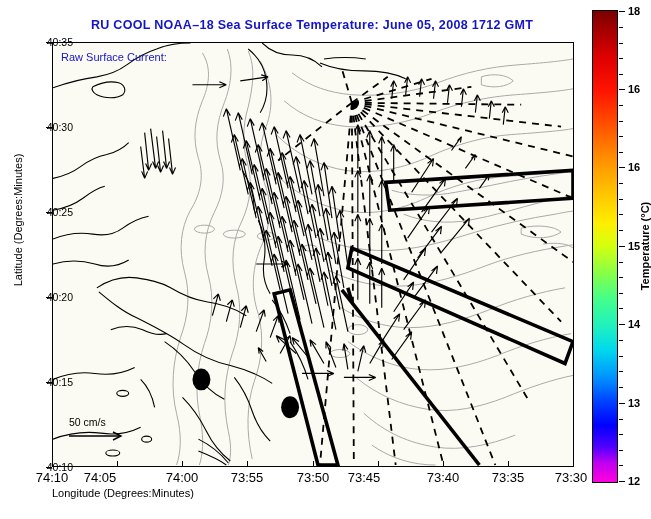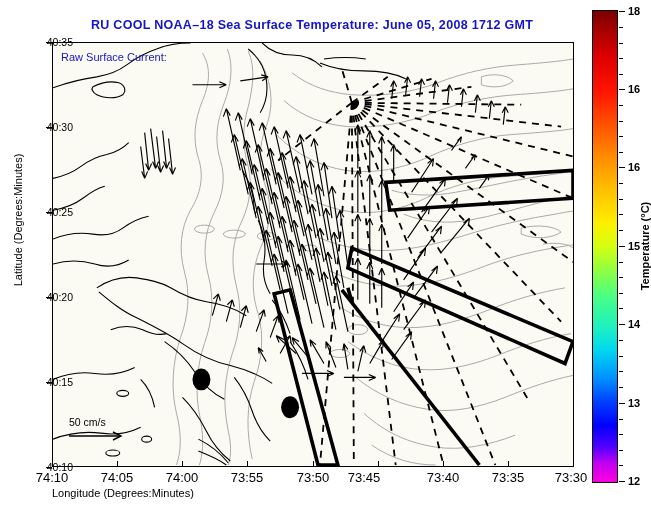--- a/index.html
+++ b/index.html
@@ -380,21 +380,21 @@
   <div class="ytickmark" style="top:127px"></div>
   <div class="ytickmark" style="top:212px"></div>
   <div class="ytickmark" style="top:297px"></div>
   <div class="ytickmark" style="top:382px"></div>
   <div class="ytickmark" style="top:467px"></div>
 </div>
 <div id="ylabel">Latitude (Degrees:Minutes)</div>
 
 <div id="xaxis">
   <div class="xtick" style="left:52px">74:10</div>
-  <div class="xtick" style="left:117px">74:05</div>
+  <div class="xtick" style="left:100px">74:05</div>
   <div class="xtick" style="left:182px">74:00</div>
   <div class="xtick" style="left:247px">73:55</div>
   <div class="xtick" style="left:313px">73:50</div>
   <div class="xtick" style="left:364px">73:45</div>
   <div class="xtick" style="left:443px">73:40</div>
   <div class="xtick" style="left:508px">73:35</div>
   <div class="xtick" style="left:571px">73:30</div>
 
   <div class="xtickmark" style="left:52px"></div>
   <div class="xtickmark" style="left:117px"></div>

